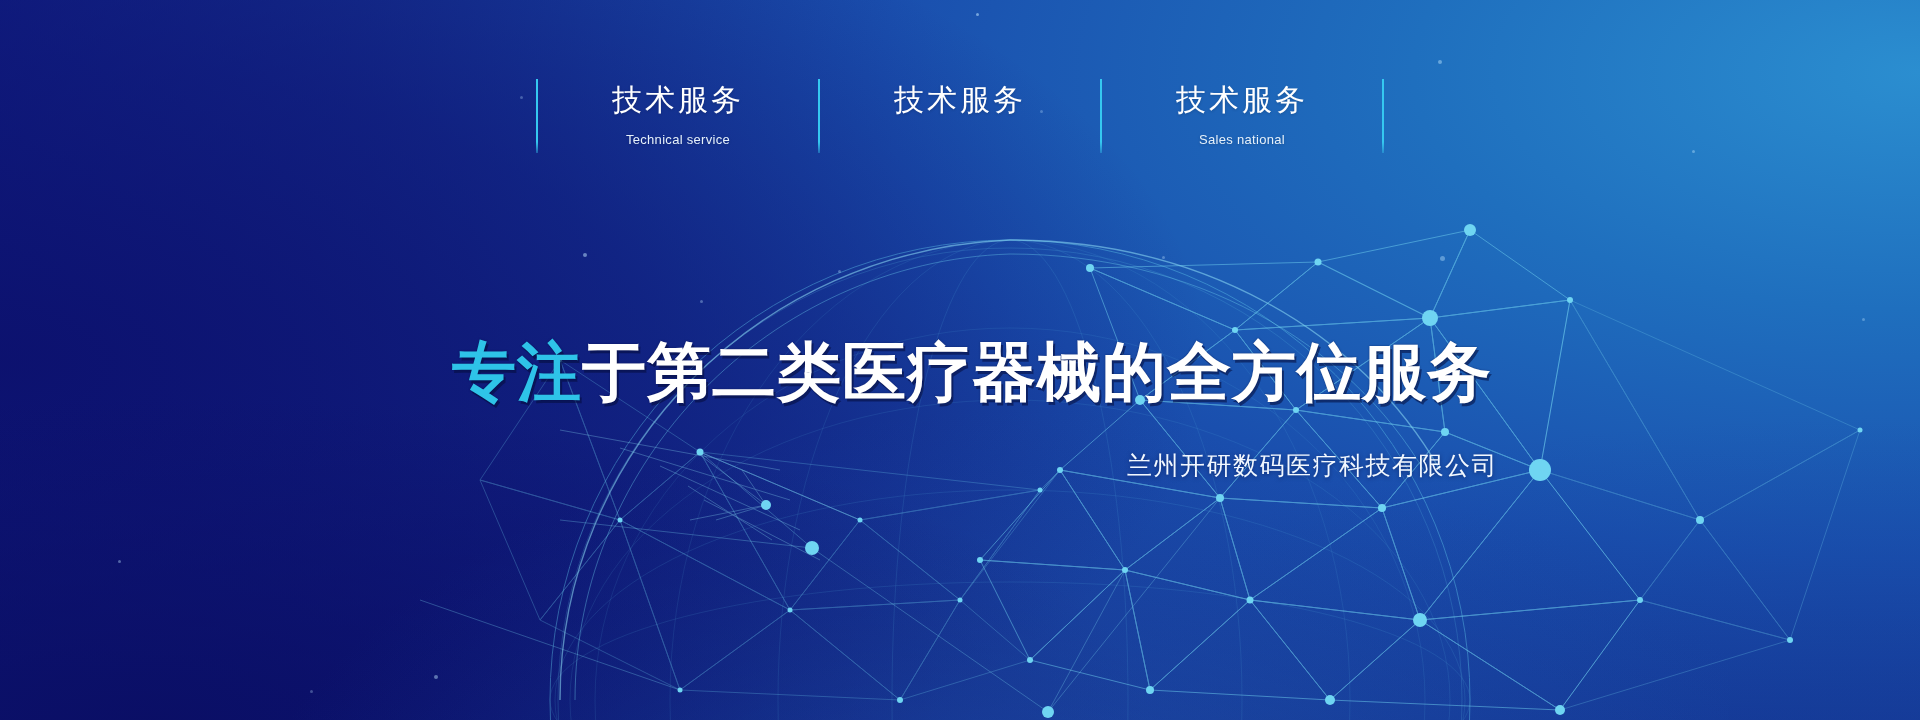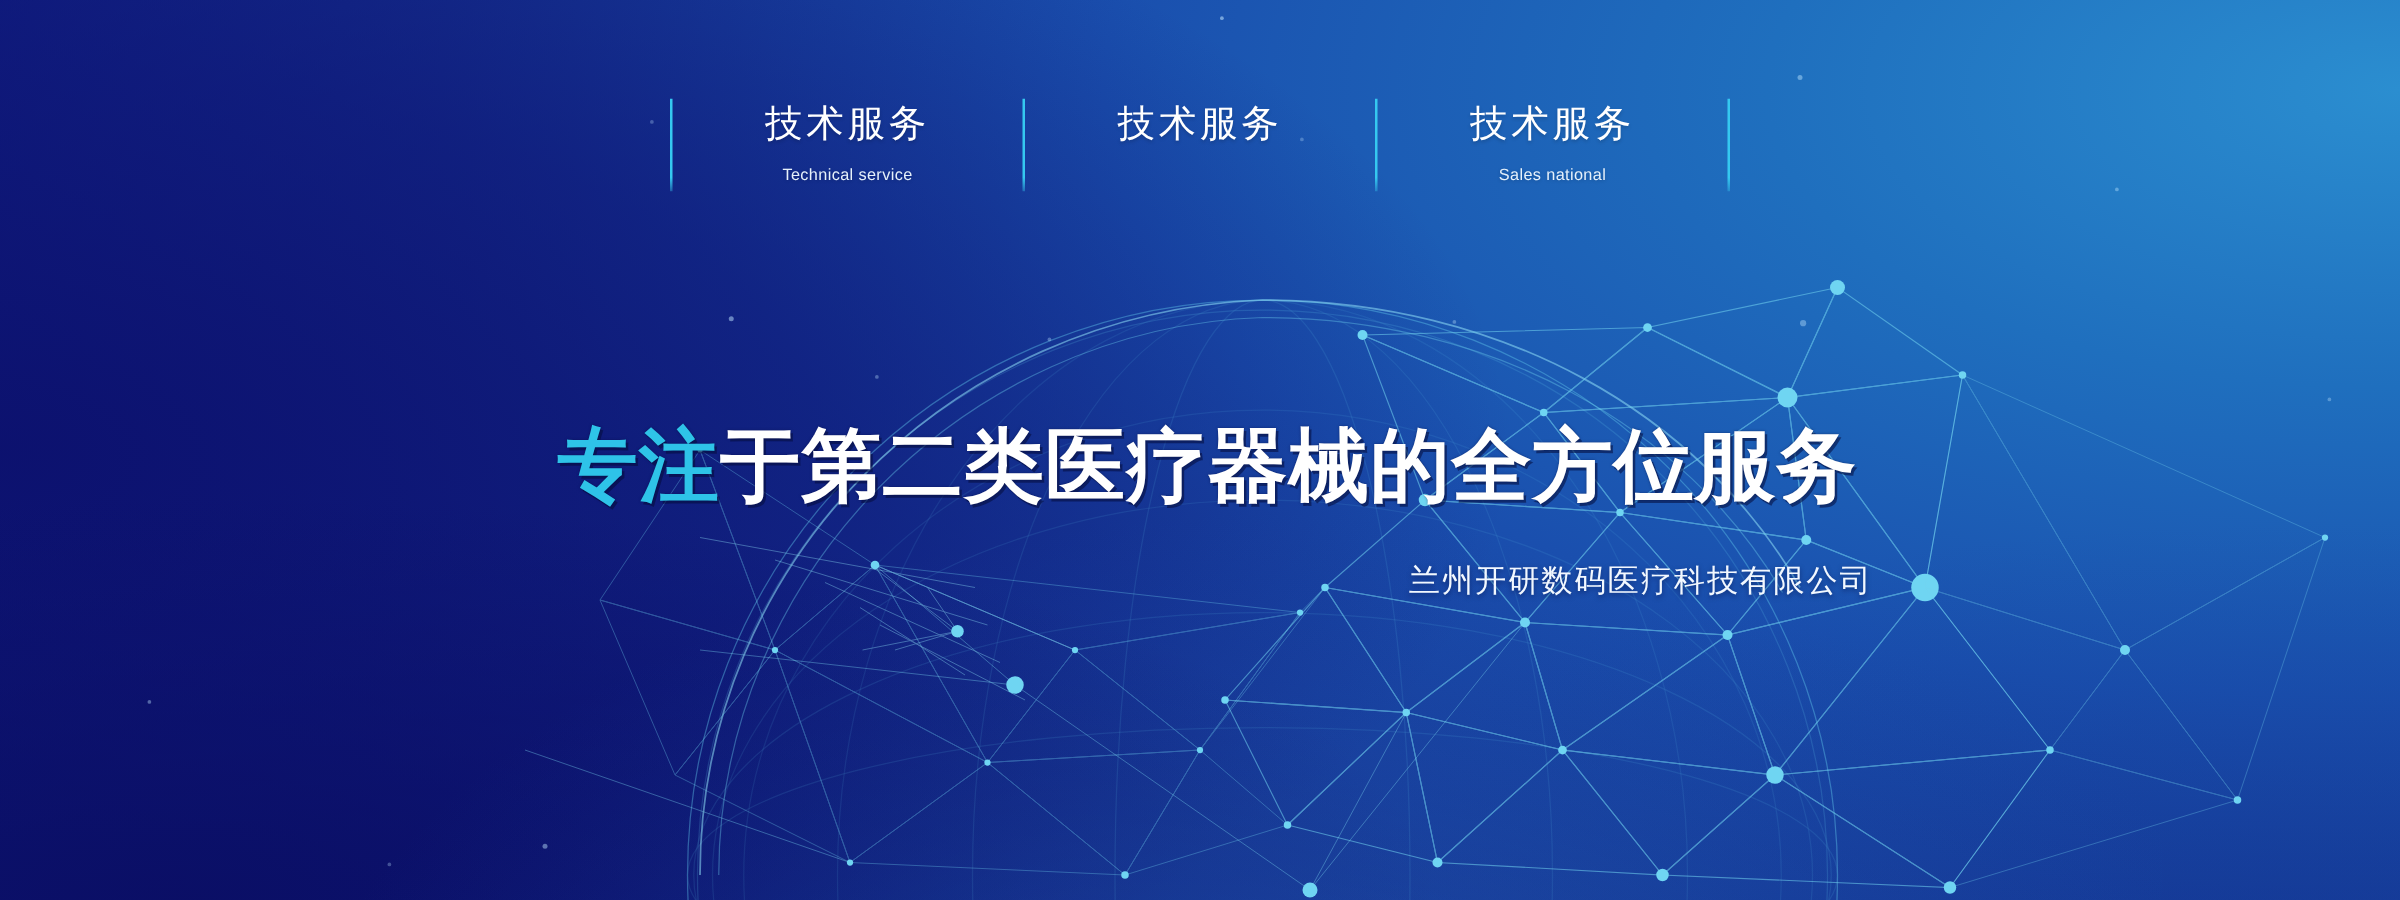--- a/index.html
+++ b/index.html
@@ -107,20 +107,21 @@
     width: 1052px;
   }
   #headline {
     font-size: 64px;
     line-height: 84px;
     font-weight: 700;
     letter-spacing: 1px;
     white-space: nowrap;
     margin: 0;
     font-family: "Liberation Sans", "DejaVu Sans", sans-serif;
+    text-align: center;
   }
   #headline .hl-accent {
     color: #2ec3e8;
     text-shadow:
       2px 3px 0 rgba(6,12,60,0.55),
       0 0 2px rgba(6,12,60,0.5);
   }
   #headline .hl-main {
     color: #ffffff;
     text-shadow:

